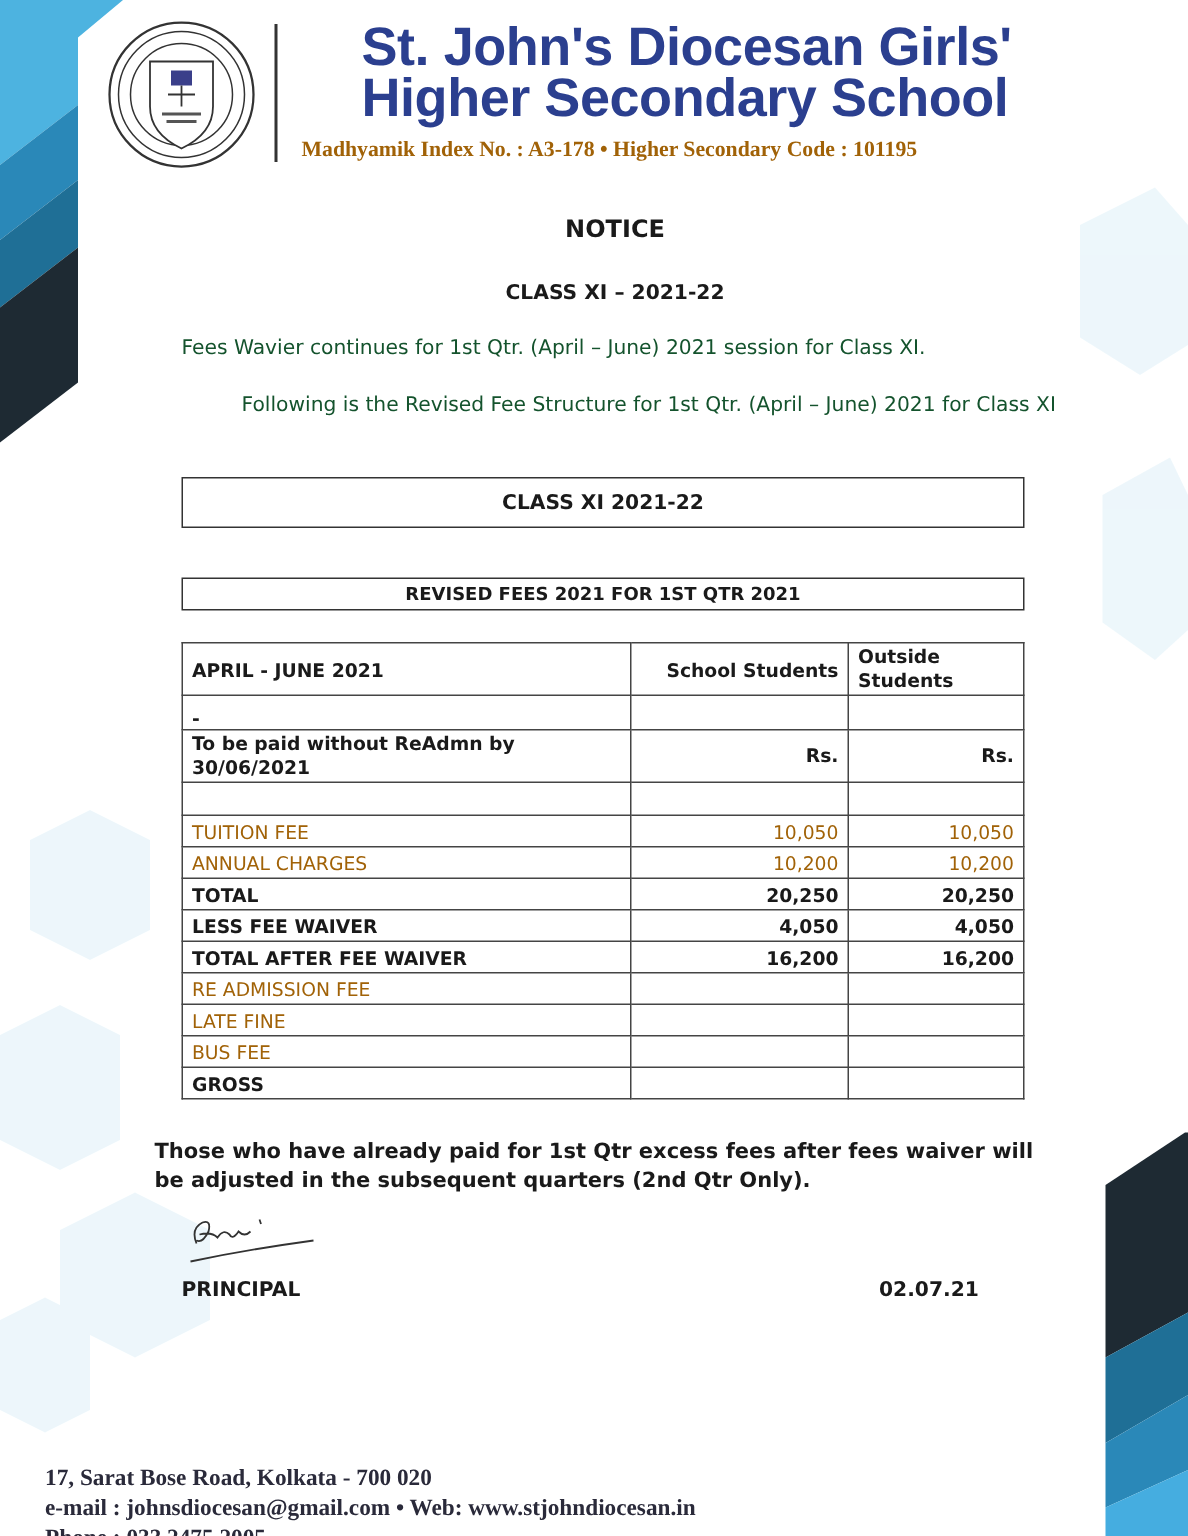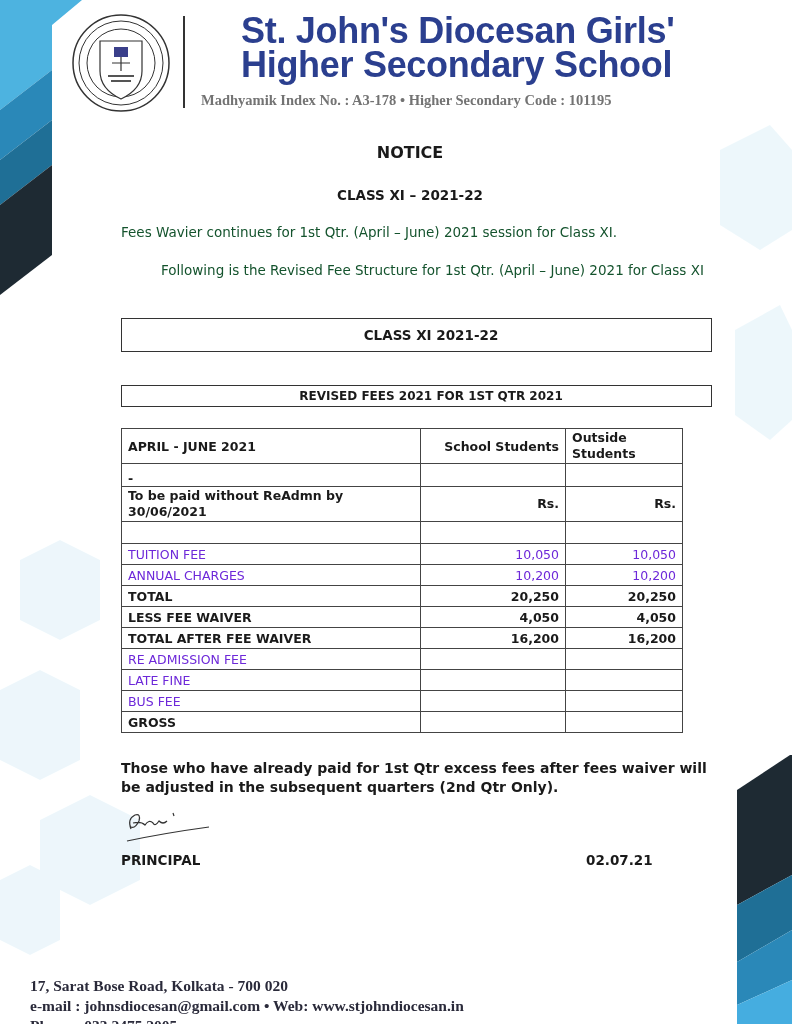--- a/index.html
+++ b/index.html
@@ -9,41 +9,41 @@
   
   .deco-left { left:0; top:0; width:200px; height:300px; }
   .deco-right { right:0; top:700px; width:92px; height:324px; }
   .hex-bg { left:0; top:0; width:792px; height:1024px; }
   
   .logo { left:62px; top:13px; width:116px; width:118px; height:100px; }
   .vbar { left:183px; top:16px; width:2px; height:92px; background:#333; }
   .school-title { left:201px; top:14px; font-family:"Liberation Sans", sans-serif; font-weight:bold;
                   font-size:36px; line-height:34px; color:#2b3f8f; letter-spacing:-0.3px;margin-left:40px; }
   .school-codes { left:201px; top:92px; font-family:"Liberation Serif", serif; font-weight:bold;
-                  font-size:14.5px; color:#737373; }
+                  font-size:14.5px; color:#a16207; }
   .notice-title { left:0; width:820px; top:143px; text-align:center; font-weight:bold; font-size:16px; }
   .class-title { left:0; width:820px; top:187px; text-align:center; font-weight:bold; font-size:13.5px; }
   .para { left:121px; font-size:13.5px; color:#14532d; }
-  .box { left:121px; width:560px; border:1.5px solid #333; text-align:center; font-weight:bold; background:#fff;padding-left:29px; }
+  .box { left:121px; width:560px; border:1.5px solid #333; text-align:center; font-weight:bold; background:#fff; }
   .box1 { top:318px; height:32px; line-height:32px; font-size:13.5px; }
   .box2 { top:385px; height:20px; line-height:20px; font-size:12px; }
   table.fees { position:absolute; left:121px; top:428px; width:562px; border-collapse:collapse;
                font-size:12.5px; background:#fff;padding-left:48px; }
   table.fees td { border:1.3px solid #444; padding:0 6px; height:20px; }
   table.fees td.c0 { width:286px; }
   table.fees td.c1 { width:132px; text-align:right; }
   table.fees td.c2 { width:104px; text-align:right; }
   table.fees tr.hdr td { height:34px; font-weight:bold; }
   table.fees tr.hdr td.c2 { text-align:left; line-height:16px; }
   table.fees tr.dash td { height:22px; vertical-align:bottom; font-weight:bold; }
   table.fees tr.topay td { height:34px; font-weight:bold; line-height:16px; }
   table.fees tr.blank td { height:21px; }
   table.fees tr.b td { font-weight:bold; }
-  table.fees tr.n td { color:#6d28d9; font-weight:normal; }
-  .footnote { left:121px; top:759px; width:590px; font-weight:bold; font-size:14px; line-height:19px; }
+  table.fees tr.n td { color:#a16207; font-weight:normal; }
+  .footnote { left:103px; top:759px; width:590px; font-weight:bold; font-size:14px; line-height:19px; }
   .signature { left:125px; top:805px; width:90px; height:40px; }
   .principal { left:121px; top:852px; font-weight:bold; font-size:13.5px; }
   .date { left:586px; top:852px; font-weight:bold; font-size:13.5px; }
   .addr { left:30px; font-family:"Liberation Serif", serif; font-weight:bold; font-size:15.5px; color:#2a2a3a; }
 </style>
 </head>
 <body>
 
 <svg class="abs hex-bg" viewBox="0 0 792 1024">
   <g fill="#dff0f8" opacity="0.55">

